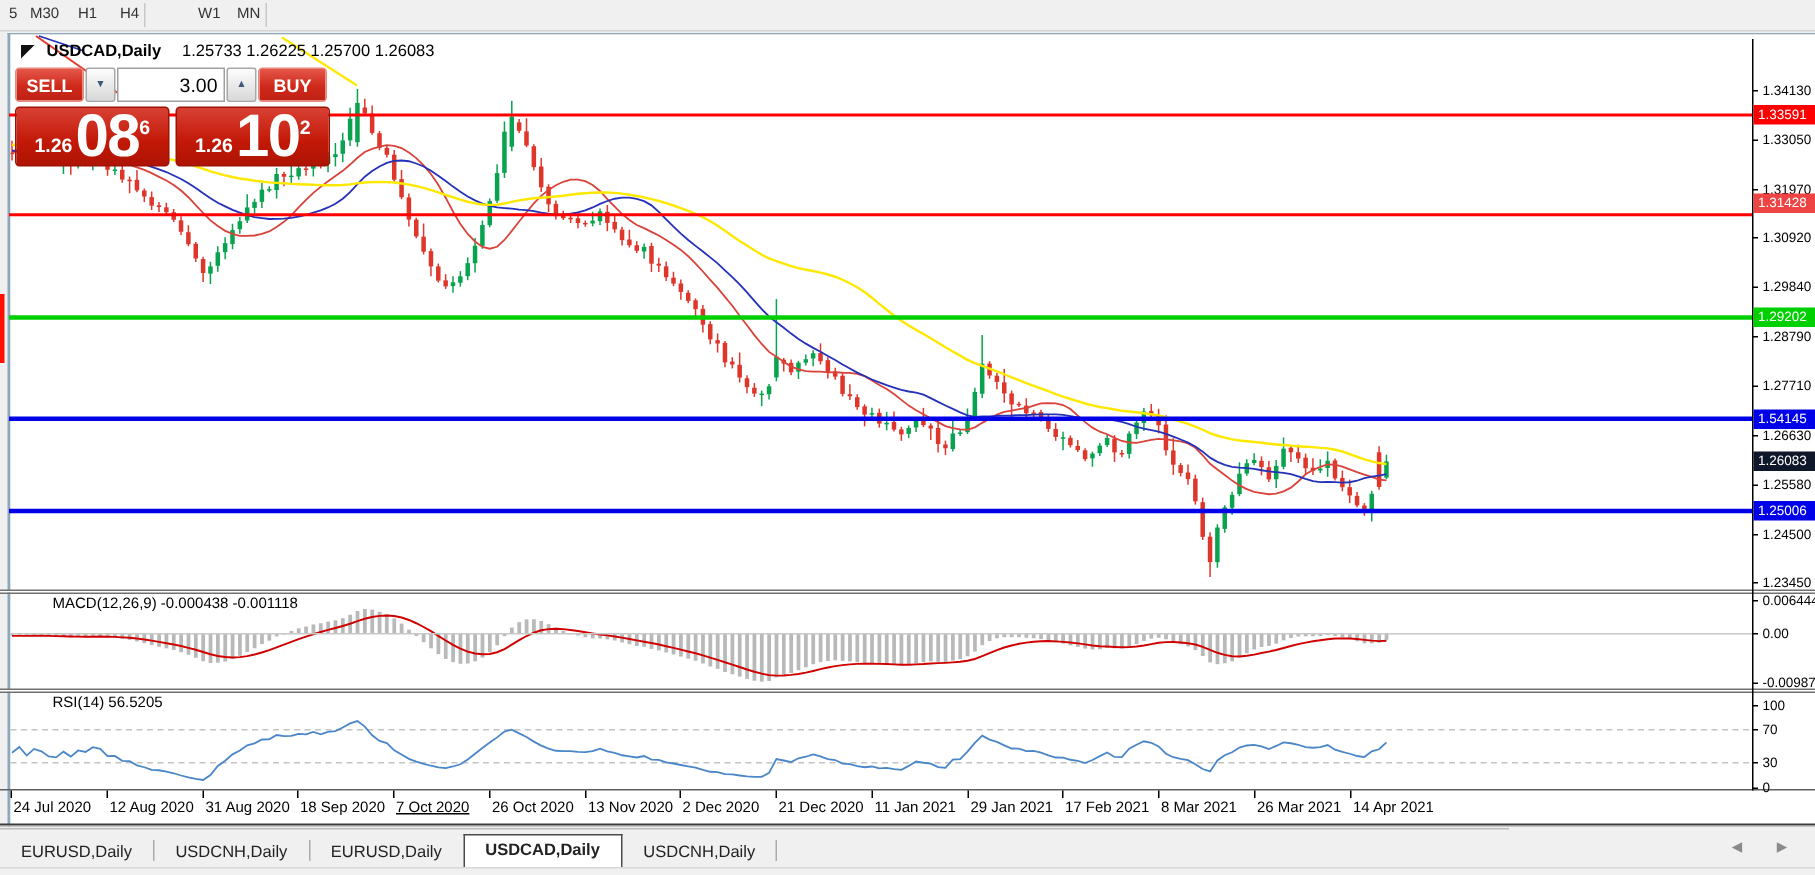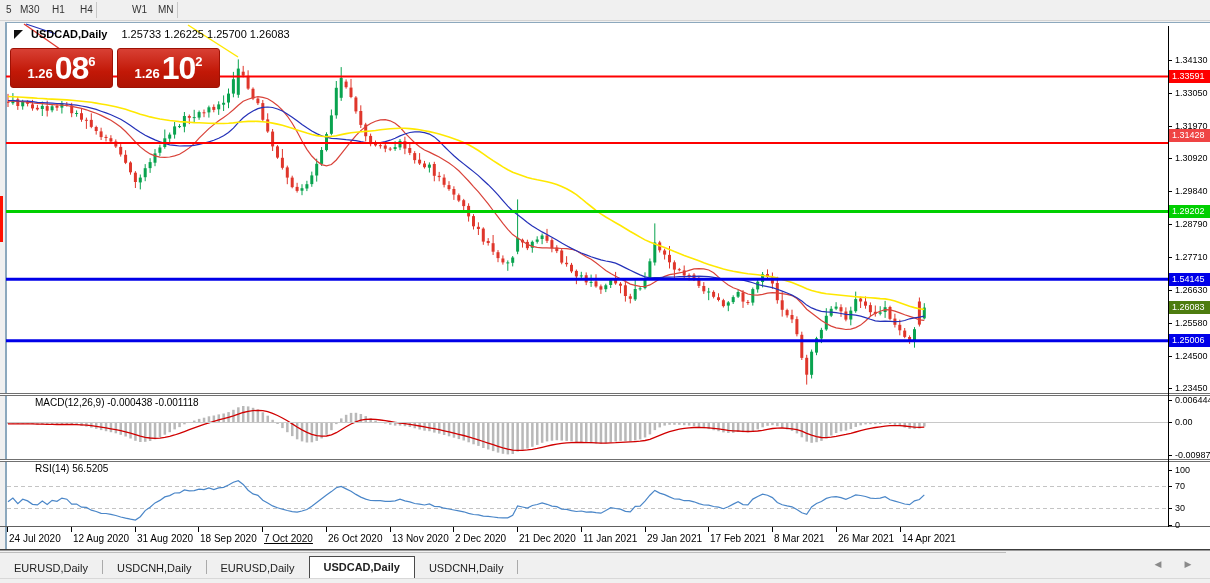--- a/index.html
+++ b/index.html
@@ -32,21 +32,21 @@
       background:linear-gradient(180deg,#e4574a 0%,#cf2a1b 55%,#c02113 100%);padding:0;}
   .tw-spin{width:20px;border:1px solid #a8a8a8;border-radius:2px;
       background:linear-gradient(180deg,#fdfdfd,#d8d8d8);font-size:7px;color:#3c5a78;padding:0;margin:0 1px;}
   .tw-vol{width:62px;border:1px solid #a0a0a0;text-align:right;font-size:13px;
       font-family:"Liberation Sans",sans-serif;padding:0 4px;}
   .tw-row2{display:flex;gap:4px;margin-top:3px;border-radius:19px;}
   .tw-price{width:101px;height:38px;border:1px solid #9e1205;border-radius:3px;color:#fff;
       background:linear-gradient(180deg,#d84034 0%,#c21807 60%,#ae1404 100%);
       display:flex;align-items:center;justify-content:center;}
   .p-small{font-size:13px;font-weight:700;margin-right:2px;margin-top:10px;}
-  .p-big{font-size:32px;font-weight:700;letter-spacing:-1px;}
+  .p-big{font-size:40px;font-weight:700;letter-spacing:-1px;}
   .p-sup{font-size:13px;font-weight:700;margin-bottom:14px;}
   
   .vaxis{position:absolute;left:1168px;top:26px;width:1px;height:501px;background:#000;}
   .yl{position:absolute;left:1175px;width:60px;height:11px;line-height:11px;font-size:9px;color:#000;}
   .yl::before{content:"";position:absolute;left:-7px;top:5px;width:4px;height:1px;background:#000;}
   .tag{position:absolute;left:1169px;width:41px;height:13px;line-height:13px;font-size:9px;
        color:#fff;text-align:left;padding-left:3px;box-sizing:border-box;}
   .ind-label{position:absolute;left:13px;font-size:10px;color:#000;white-space:nowrap;padding-left:22px;}
   .xl{position:absolute;top:533px;font-size:10px;color:#000;white-space:nowrap;}
   .xtick{position:absolute;top:527px;width:1px;height:5px;background:#000;}
@@ -693,20 +693,31 @@
       </g>
     </svg>
 
   <div class="chart-title">
     <span class="tri"></span>
     <span class="sym">USDCAD,Daily</span>
     <span class="ohlc">1.25733 1.26225 1.25700 1.26083</span>
   </div>
 
   <div class="tw">
+    <div class="tw-row1">
+      <button class="tw-sell">SELL</button>
+      <button class="tw-spin">
+        <span>▼</span>
+      </button>
+      <input class="tw-vol" value="3.00" style="">
+      <button class="tw-spin">
+        <span>▲</span>
+      </button>
+      <button class="tw-buy">BUY</button>
+    </div>
     <div class="tw-row2">
       <div class="tw-price">
         <span class="p-small">1.26</span>
         <span class="p-big">08</span>
         <span class="p-sup">6</span>
       </div>
       <div class="tw-price">
         <span class="p-small">1.26</span>
         <span class="p-big">10</span>
         <span class="p-sup">2</span>
@@ -728,21 +739,21 @@
       <div class="yl" style="top: 252px;">1.27710</div>
       <div class="yl" style="top: 285px;">1.26630</div>
       <div class="yl" style="top: 318px;">1.25580</div>
       <div class="yl" style="top: 351px;">1.24500</div>
       <div class="yl" style="top: 383px;">1.23450</div>
       <div class="tag" style="top: 70px; background: rgb(254, 0, 0);">1.33591</div>
       <div class="tag" style="top: 129px; background: #ef4444;">1.31428</div>
       <div class="tag" style="top: 205px; background: rgb(0, 207, 0);">1.29202</div>
       <div class="tag" style="top: 273px; background: rgb(0, 0, 232);">1.54145</div>
       <div class="tag" style="top: 334px; background: rgb(0, 0, 232);">1.25006</div>
-      <div class="tag" style="top: 301px; background: #4d7c0f;">1.26083</div>
+      <div class="tag" style="top: 301px; background: #0f172a;">1.26083</div>
       <div class="yl" style="top: 395px;">0.006444</div>
       <div class="yl" style="top: 417px;">0.00</div>
       <div class="yl" style="top: 450px;">-0.009871</div>
       <div class="yl" style="top: 465px;">100</div>
       <div class="yl" style="top: 481px;">70</div>
       <div class="yl" style="top: 503px;">30</div>
       <div class="yl" style="top: 520px;">0</div>
     </div>
   <div id="xaxis">
       <div class="xtick" style="left: 7px;"></div>

